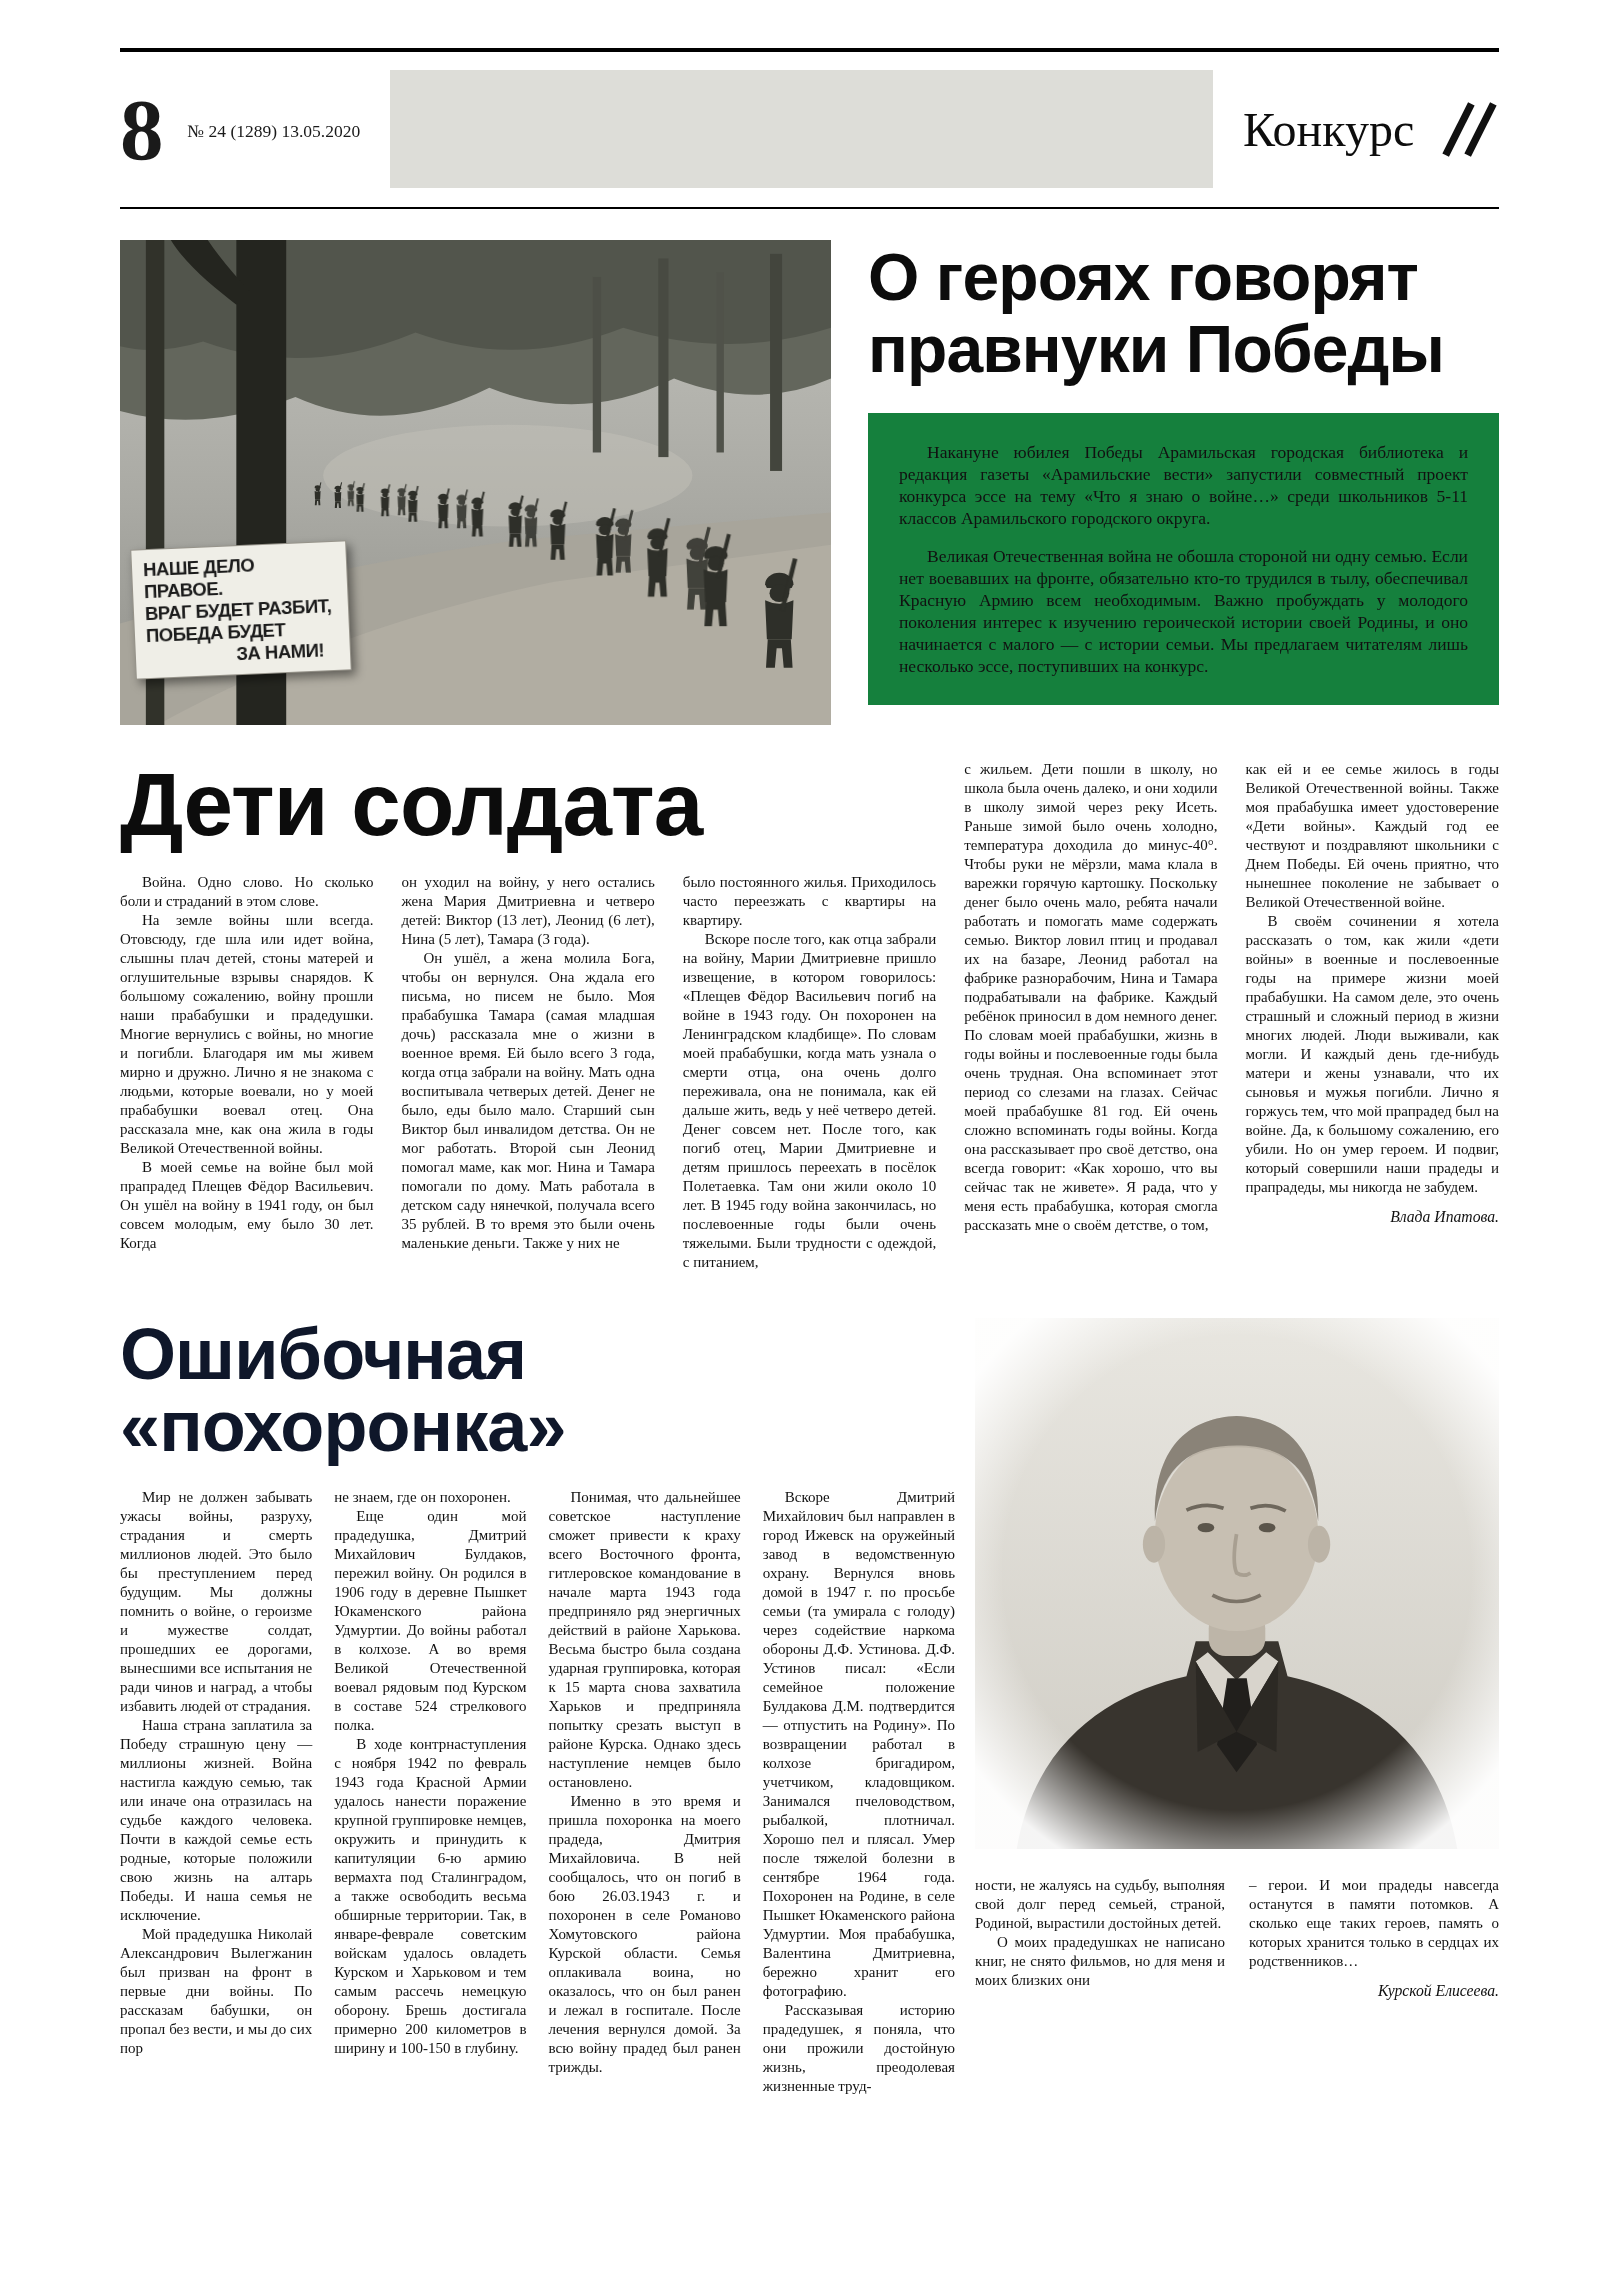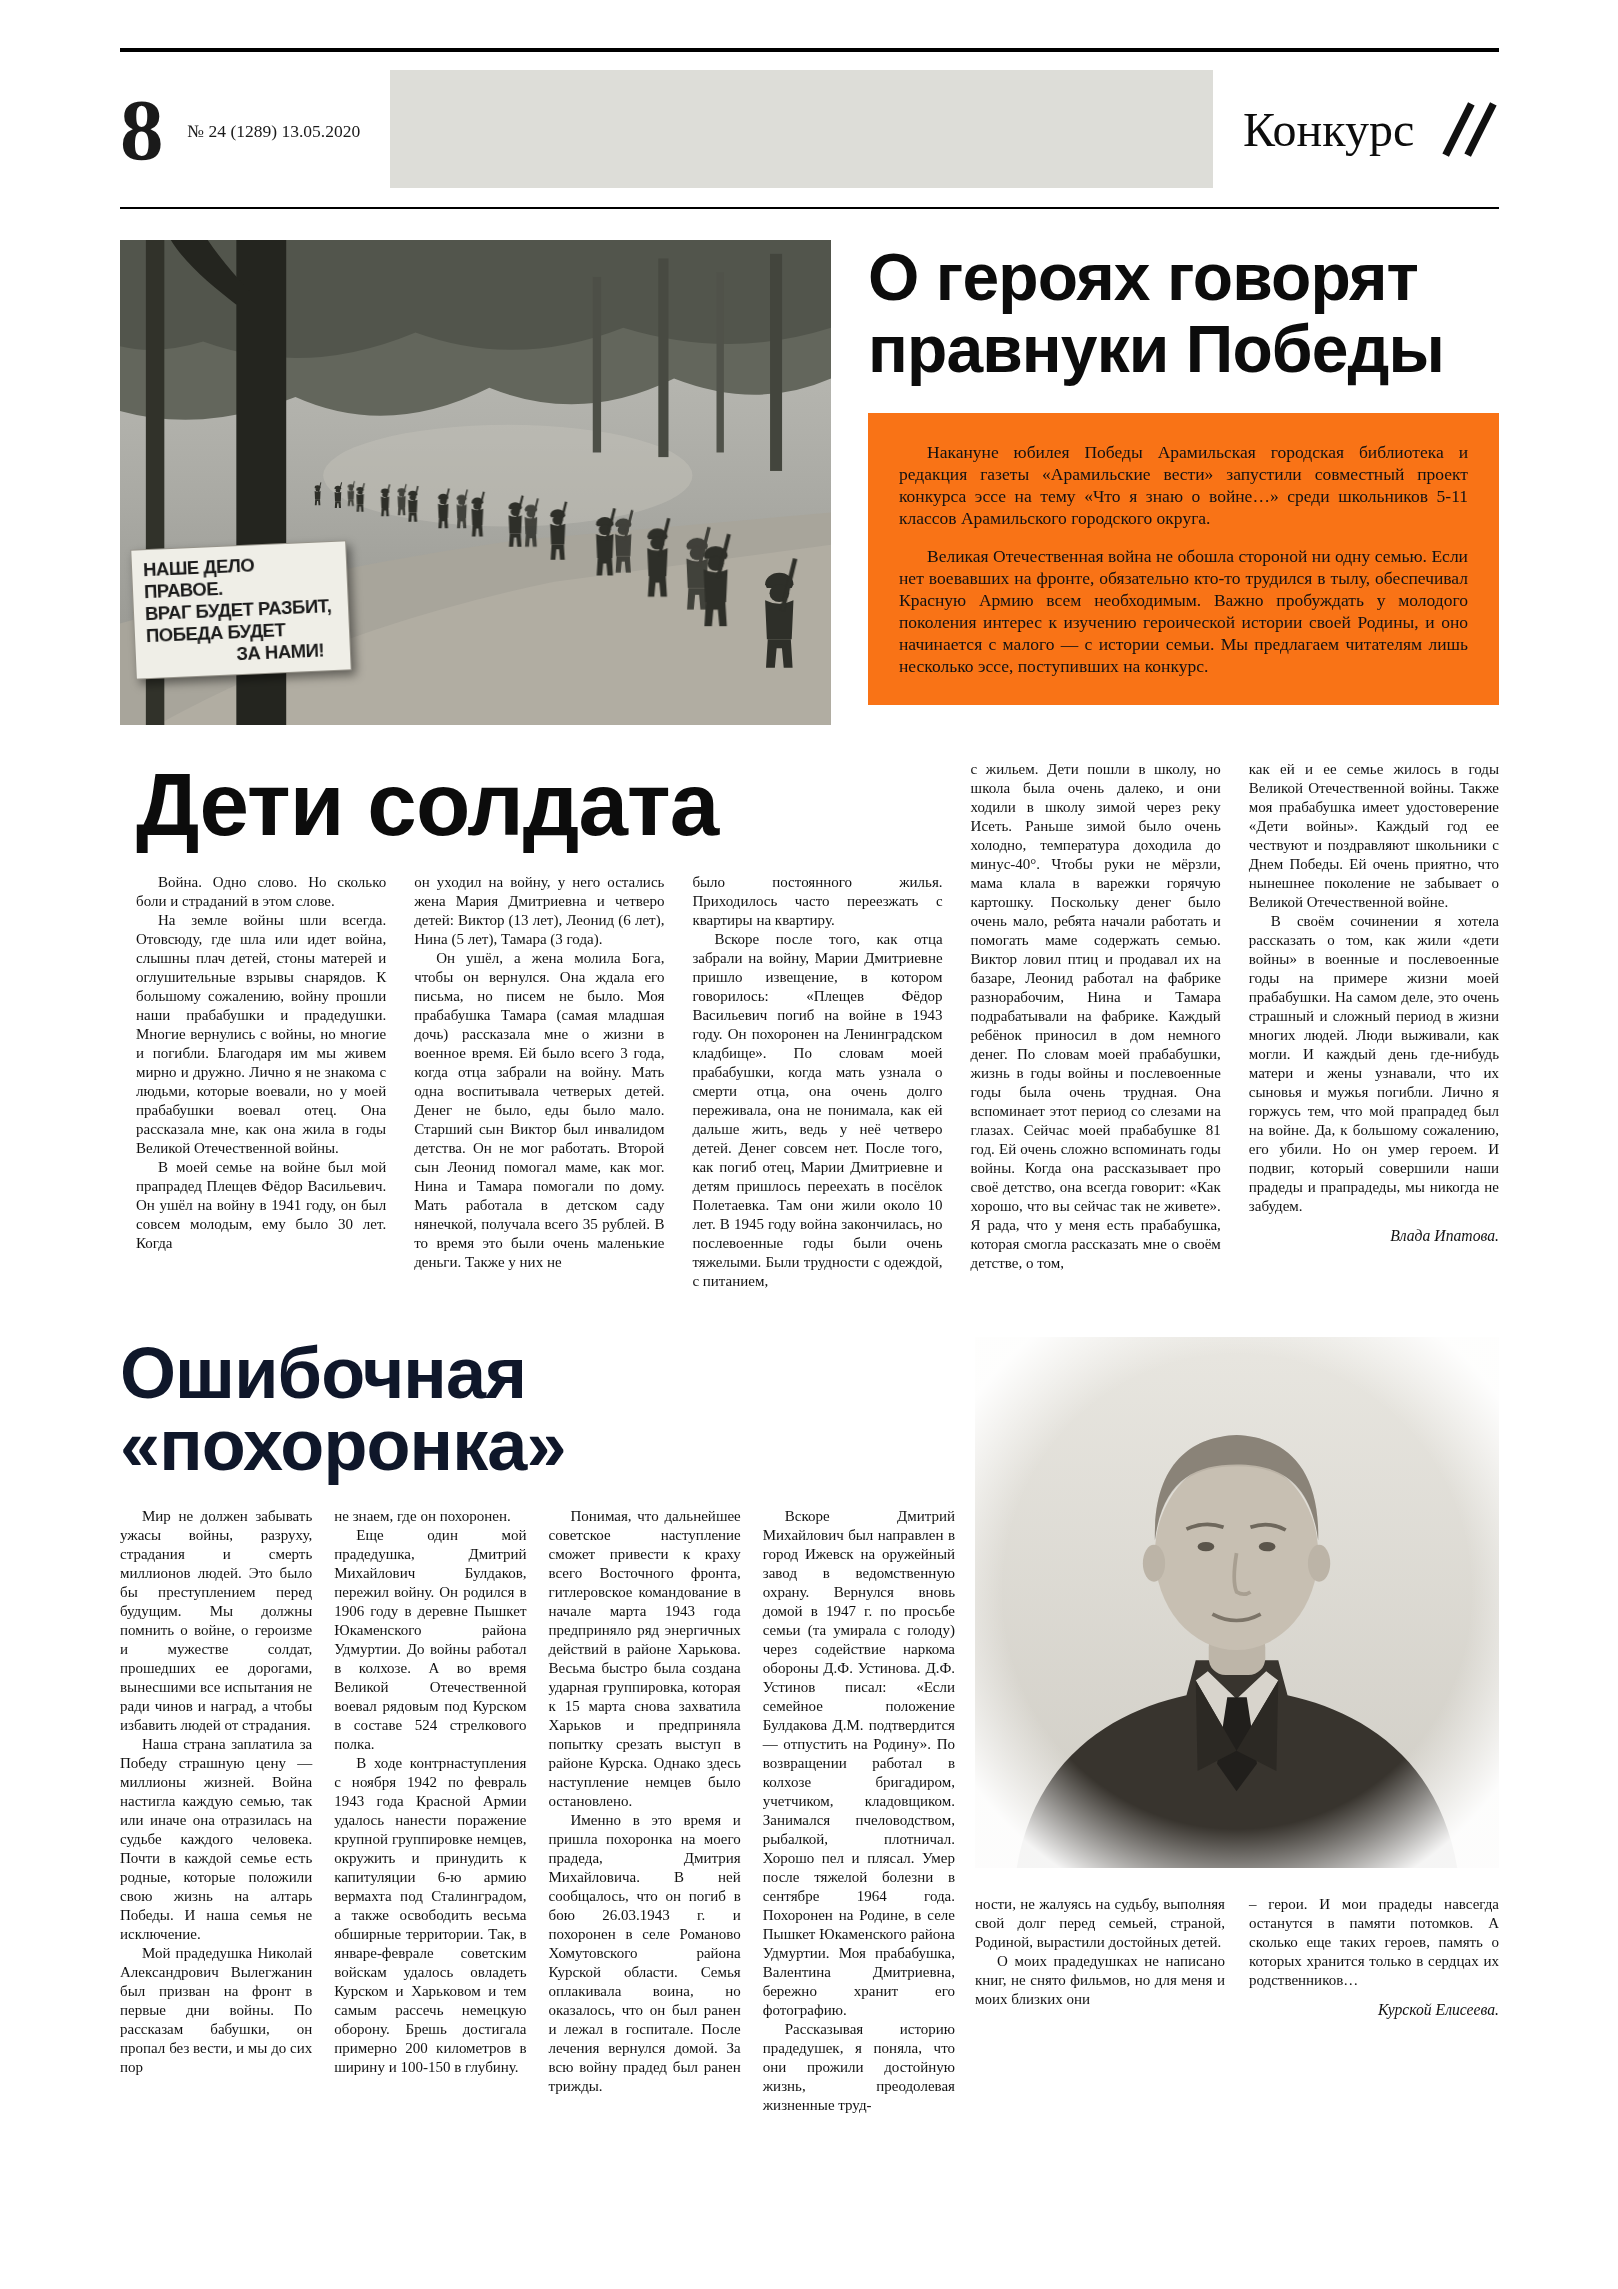--- a/index.html
+++ b/index.html
@@ -27,32 +27,32 @@
 
   
   .lead{display:flex;gap:37px;margin-top:31px;}
   .lead-photo{position:relative;width:711px;height:485px;flex:none;background:#9a9a94;overflow:hidden;}
   .photo-svg{position:absolute;inset:0;width:100%;height:100%;}
   .sign{position:absolute;left:13px;bottom:50px;width:216px;box-sizing:border-box;background:#efeee7;border:1.8px solid #96938a;padding:9.2px 11px;transform:rotate(-2.5deg);box-shadow:3.7px 4.6px 9.2px rgba(0,0,0,.45);}
   .sign p{margin:0;font-family:"Liberation Sans",sans-serif;font-weight:bold;font-size:18.5px;line-height:22px;letter-spacing:-0.5px;color:#1b1b1b;text-indent:0;}
   .sign p:last-child{text-align:right;padding-right:14.8px;}
   .lead-right{flex:1;display:flex;flex-direction:column;}
   .lead-headline{font-family:"Liberation Sans",sans-serif;font-weight:bold;font-size:66px;line-height:1.08;letter-spacing:-0.9px;margin:1.8px 0 28px;color:#0c0c0c;}
-  .intro-box{background:#f97316;padding:28px 31px;font-size:17.5px;line-height:22px;text-align:justify;}
+  .intro-box{background:#15803d;padding:28px 31px;font-size:17.5px;line-height:22px;text-align:justify;}
   .intro-box p{margin:0 0 16.6px;text-indent:28px;}
   .intro-box p:last-child{margin-bottom:0;}
 
   
   .textcol{font-size:15px;line-height:19px;}
   .textcol p{margin:0;text-indent:22px;text-align:justify;overflow-wrap:break-word;hyphens:auto;-webkit-hyphens:auto;}
   .cont p:first-child{text-indent:0;}
   .author{font-style:italic;text-align:right;font-size:15.7px;margin:11px 0 0;}
 
   
-  .article1{margin-top:35px;margin-left:16px;}
+  .article1{margin-top:35px;}
   .a1-grid{display:grid;grid-template-columns:repeat(5,1fr);column-gap:28px;}
   .a1-title{grid-column:1/4;grid-row:1;font-family:"Liberation Sans",sans-serif;font-weight:bold;font-size:89px;line-height:1;letter-spacing:-0.9px;margin:0 0 24px;color:#0c0c0c;}
   .c1{grid-column:1;grid-row:2;}
   .c2{grid-column:2;grid-row:2;}
   .c3{grid-column:3;grid-row:2;}
   .c4{grid-column:4;grid-row:1/3;}
   .c5wrap{grid-column:5;grid-row:1/3;}
 
   
   .article2{margin-top:46px;display:flex;gap:20px;}

